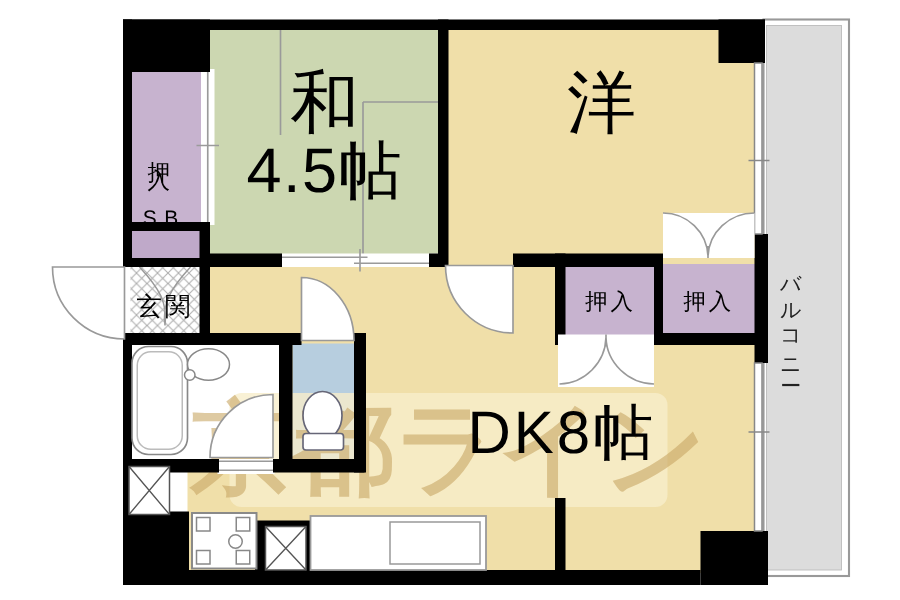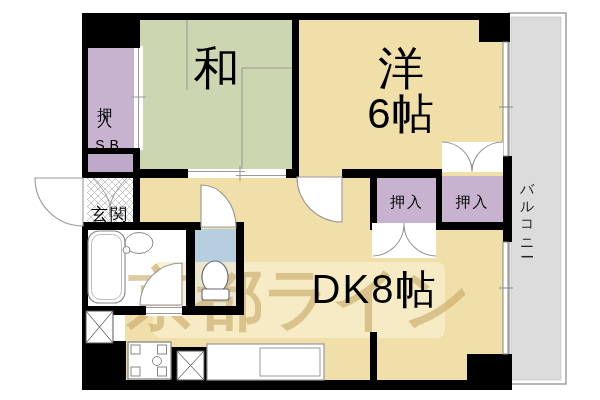--- a/index.html
+++ b/index.html
@@ -11,21 +11,21 @@
   .lbl-washitsu{left:140px;top:44px;width:153px;}
   .lbl-washitsu .rm{font-size:46px;}
   .lbl-washitsu .sz{font-size:42px;letter-spacing:1px;}
   .lbl-youshitsu{left:298px;top:44px;width:206px;}
   .lbl-youshitsu .rm{font-size:46px;}
   .lbl-youshitsu .sz{font-size:42px;letter-spacing:1px;}
   .lbl-dk{left:272px;top:268px;width:205px;font-size:40px;letter-spacing:2px;}
   .lbl-oshiire-left{left:97px;top:68px;height:64px;writing-mode:vertical-rl;
        font-size:15px;letter-spacing:5px;}
   .lbl-sb{left:85px;top:138px;width:49px;font-size:14px;letter-spacing:5px;}
-  .lbl-genkan{left:84px;top:196px;width:52px;font-size:17px;letter-spacing:2px;margin-top:10px;}
+  .lbl-genkan{left:84px;top:196px;width:52px;font-size:17px;letter-spacing:2px;}
   .lbl-oshiire-dk{left:376px;top:194px;width:62px;font-size:15px;letter-spacing:2px;}
   .lbl-oshiire-yo{left:441px;top:194px;width:63px;font-size:15px;letter-spacing:2px;}
   .lbl-balcony{left:520px;top:152px;height:120px;writing-mode:vertical-rl;
        font-size:14px;letter-spacing:3px;color:#222;}
 </style>
 </head>
 <body>
 
 <div id="stage">
   <svg id="plan-svg" width="600" height="400" viewBox="0 0 600 400">
@@ -152,24 +152,24 @@
       </g>
       <g>
         <rect x="207" y="344" width="117" height="36" fill="#ffffff" stroke="#999" stroke-width="1.2"></rect>
         <rect x="260" y="348" width="60" height="28" fill="#ffffff" stroke="#999" stroke-width="1"></rect>
       </g>
     </g>
   </svg>
 
   <div class="lbl lbl-washitsu">
     <div class="rm">和</div>
+    <div class="sz">4.5帖</div>
   </div>
   <div class="lbl lbl-youshitsu">
     <div class="rm">洋</div>
-    <div class="sz">6帖</div>
   </div>
   <div class="lbl lbl-dk">DK8帖</div>
   <div class="lbl lbl-oshiire-left">押入</div>
   <div class="lbl lbl-sb">SB</div>
   <div class="lbl lbl-genkan">玄関</div>
   <div class="lbl lbl-oshiire-dk">押入</div>
   <div class="lbl lbl-oshiire-yo">押入</div>
   <div class="lbl lbl-balcony">バルコニー</div>
 </div>
 

